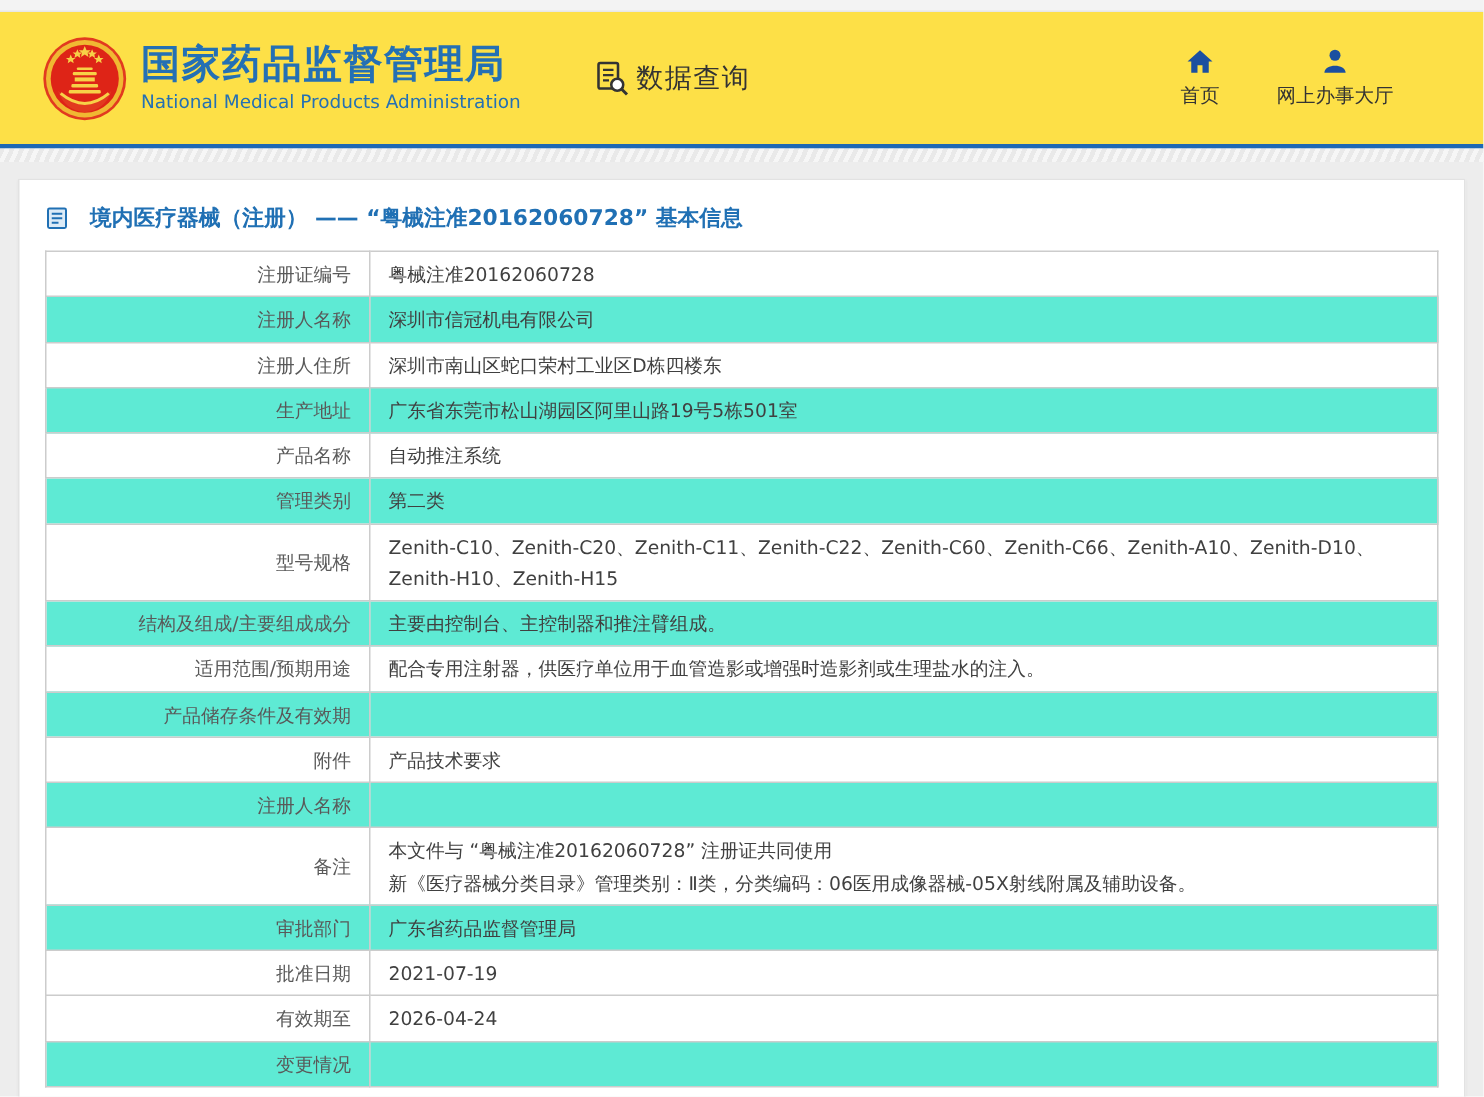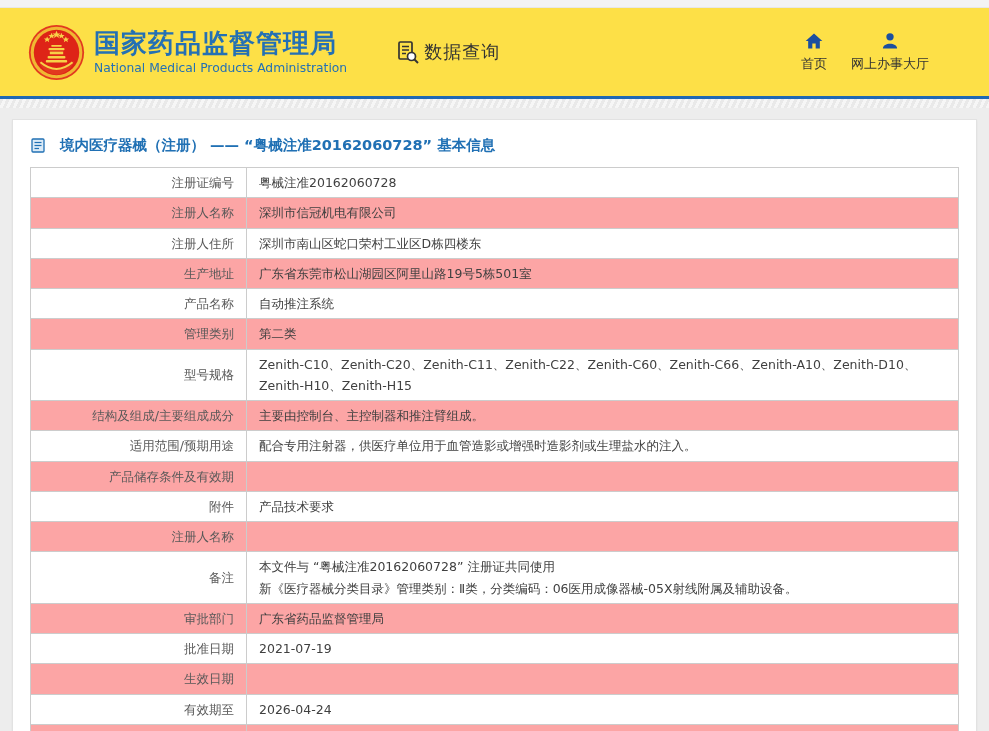--- a/index.html
+++ b/index.html
@@ -16,21 +16,21 @@
     padding:0 60px 0 28px;
   }
   .logo-wrap { display:flex; align-items:center; }
   .emblem { width:57px; height:57px; flex:0 0 auto; }
   .org-names { margin-left:9px; }
   .org-zh { font-size:26px; font-weight:bold; color:#2470b4; letter-spacing:1px; line-height:1.15; }
   .org-en { font-size:12.3px; color:#2470b4; margin-top:2px; }
   .query-wrap { display:flex; align-items:center; margin-left:48px; }
   .query-icon { width:26px; height:26px; }
   .query-label { font-size:18px; color:#333; font-weight:500; margin-left:3px; letter-spacing:1px; }
-  .nav { margin-left:auto; display:flex; gap:24px; }
+  .nav { margin-left:auto; display:flex; gap:38px; }
   .nav-item { display:flex; flex-direction:column; align-items:center; cursor:pointer; }
   .nav-icon { width:20px; height:20px; }
   .nav-label { font-size:13px; color:#333; margin-top:4px; white-space:nowrap; }
   
   .blue-line { height:3px; background:#1e68b4; }
   .stripe-band {
     height:9px;
     background:repeating-linear-gradient(115deg,#e9e9e9 0 3px,#f6f6f6 3px 6px);
   }
   
@@ -47,21 +47,21 @@
   }
   .doc-icon { width:14px; height:15px; flex:0 0 auto; }
   
   table.info { width:100%; border-collapse:collapse; font-size:12.5px; }
   table.info td { border:1px solid #ccc; padding:4px 12px; height:27px; line-height:1.7; }
   td.cell-label {
     width:216px; text-align:right; color:#595959; white-space:nowrap;
     vertical-align:middle;
   }
   td.cell-value { color:#404040; white-space:pre-line; vertical-align:middle; }
-  tr.alt td { background:#fca5a5;margin-left:35px; }
+  tr.alt td { background:#5eead4;margin-left:35px; }
 </style>
 </head>
 <body>
 
 <div class="topbar"></div>
 
 <div class="header">
   <div class="logo-wrap">
     <svg class="emblem" viewBox="0 0 64 64">
       <defs>
@@ -189,24 +189,20 @@
 新《医疗器械分类目录》管理类别：Ⅱ类，分类编码：06医用成像器械-05X射线附属及辅助设备。</td>
           </tr>
           <tr class="alt">
             <td class="cell-label">审批部门</td>
             <td class="cell-value">广东省药品监督管理局</td>
           </tr>
           <tr>
             <td class="cell-label">批准日期</td>
             <td class="cell-value">2021-07-19</td>
           </tr>
-          <tr class="alt">
-            <td class="cell-label">生效日期</td>
-            <td class="cell-value"></td>
-          </tr>
           <tr>
             <td class="cell-label">有效期至</td>
             <td class="cell-value">2026-04-24</td>
           </tr>
           <tr class="alt">
             <td class="cell-label">变更情况</td>
             <td class="cell-value"></td>
           </tr>
         </tbody>
     </table>

